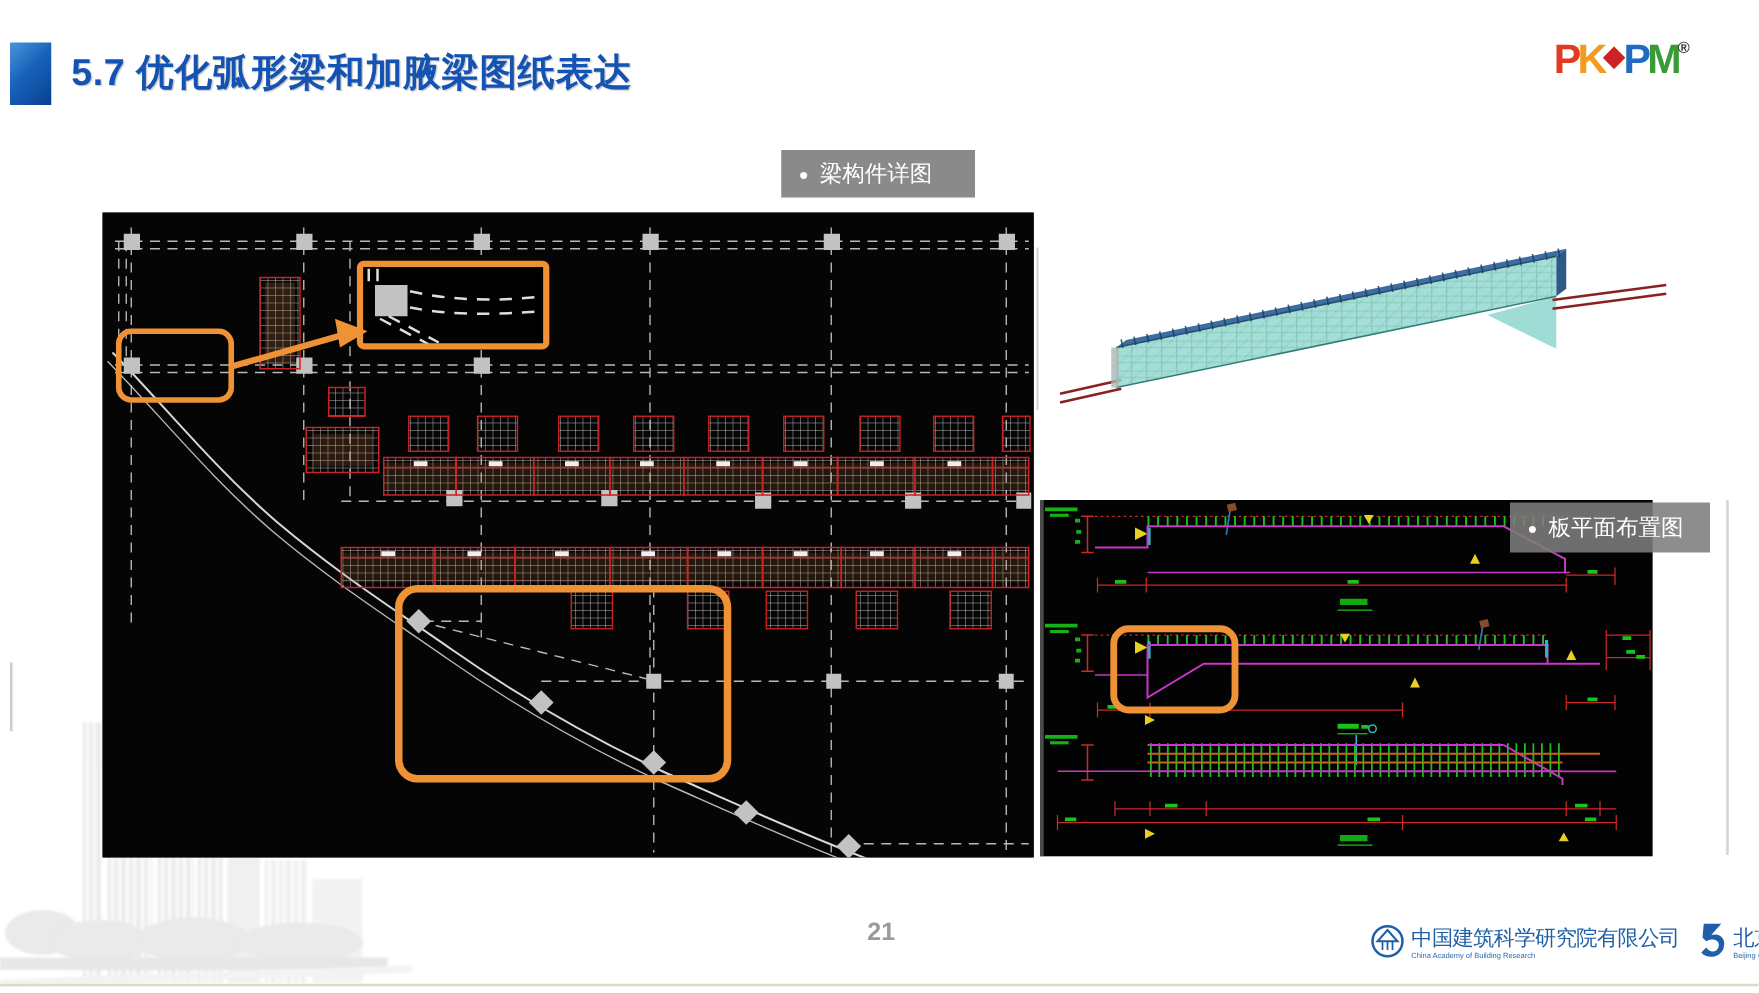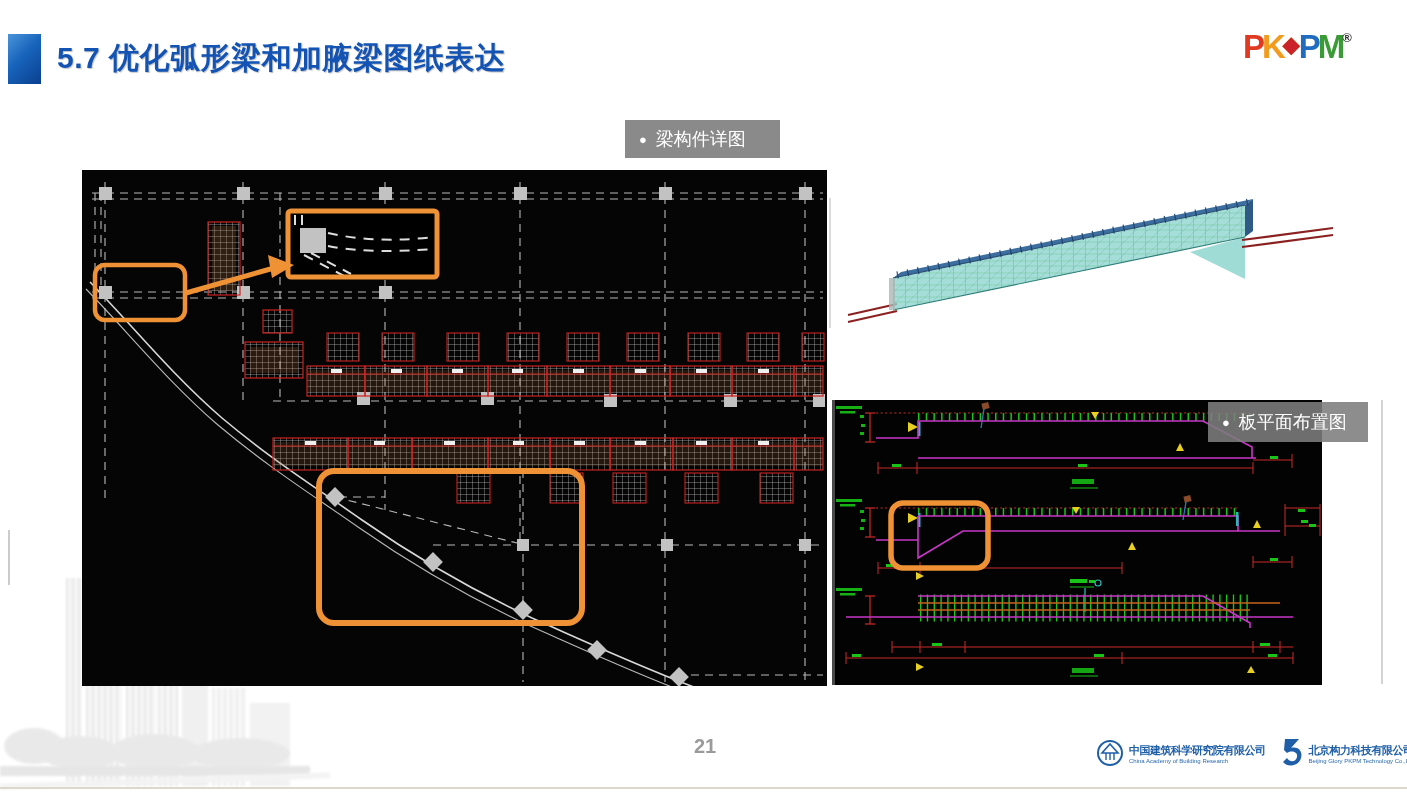--- a/index.html
+++ b/index.html
@@ -33,21 +33,21 @@
   svg{display:block;}
   
   .watermark{position:absolute;left:0;top:548px;width:330px;height:238px;opacity:0.5;pointer-events:none;}
   .wm{position:absolute;background:#d9d9d9;filter:blur(1px);}
   .wm.stripes{background:repeating-linear-gradient(90deg,#d2d2d2 0 2px,#efefef 2px 6px);}
   .wm.tree{border-radius:50%;background:#d5d5d5;}
   
   .page-num{position:absolute;left:665px;top:735px;width:80px;text-align:center;color:#9a9a9a;font-size:20px;font-weight:bold;}
   .footer-logos{position:absolute;left:1096px;top:738px;display:flex;gap:14px;align-items:center;}
   .logo-group{display:flex;align-items:center;gap:5px;}
-  .logo-text .cn{font-size:11px;font-weight:bold;color:#1f5fa8;letter-spacing:-0.5px;white-space:nowrap;}
+  .logo-text .cn{font-size:17px;font-weight:normal;color:#1f5fa8;letter-spacing:-0.5px;white-space:nowrap;}
   .logo-text .en{font-size:6px;color:#2a6ab0;white-space:nowrap;}
   .bottom-line{position:absolute;left:0;top:787px;width:1407px;height:2px;background:#dcd9cb;}
   .wm-antenna{position:absolute;left:8px;top:530px;width:2px;height:55px;background:#9a9a9a;opacity:0.5;}
 </style>
 </head>
 <body>
 
 <div class="slide">
 
   <div class="title-block"></div>

